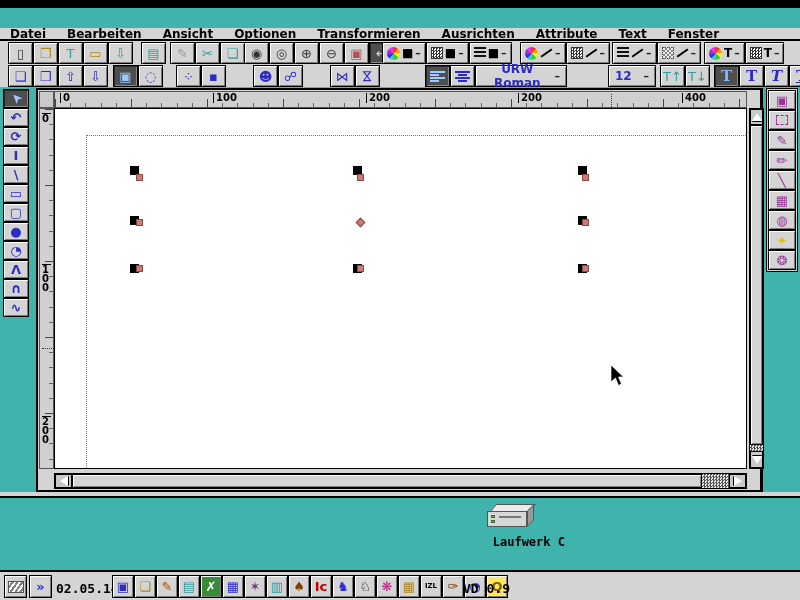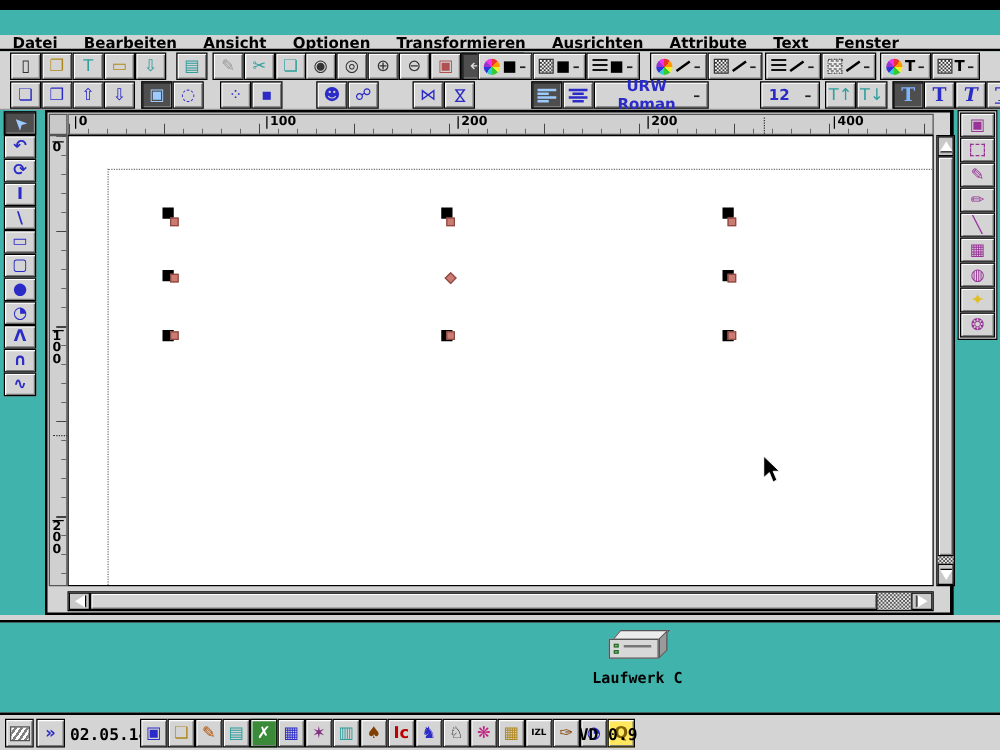--- a/index.html
+++ b/index.html
@@ -115,21 +115,21 @@
   .tri { width:0; height:0; }
   .tri.up { border-left:5px solid transparent; border-right:5px solid transparent; border-bottom:8px solid #fff; filter:drop-shadow(0 1px 0 #000);}
   .tri.down { border-left:5px solid transparent; border-right:5px solid transparent; border-top:8px solid #fff; filter:drop-shadow(0 -1px 0 #000);}
   .tri.left { border-top:5px solid transparent; border-bottom:5px solid transparent; border-right:8px solid #fff; filter:drop-shadow(1px 0 0 #000);}
   .tri.right { border-top:5px solid transparent; border-bottom:5px solid transparent; border-left:8px solid #fff; filter:drop-shadow(-1px 0 0 #000);}
 
   .win-bottom { position:absolute; left:0; top:492px; width:800px; height:6px; background:#d4d4d4; border-bottom:2px solid #000;}
 
   
   .desktop { position:absolute; left:0; top:498px; width:800px; height:72px; }
-  .dicon { position:absolute; width:110px; text-align:center; }
+  .dicon { position:absolute; width:110px; text-align:right; }
   .dicon .lbl { margin-top:5px; font-family:"DejaVu Sans Mono", monospace; font-weight:bold; font-size:12px; color:#000;}
   .drive { position:relative; width:46px; height:26px; margin:0 auto; }
   .drive .top { position:absolute; left:6px; top:0; width:40px; height:8px; background:#ececec; transform:skewX(-40deg); border:1px solid #555;}
   .drive .front { position:absolute; left:0; top:7px; width:40px; height:16px; background:#d8d8d8; border:1px solid #555;}
   .drive .side { position:absolute; left:40px; top:7px; width:7px; height:16px; background:#9a9a9a; border:1px solid #555; transform:skewY(-45deg); transform-origin:top left;}
   .drive .slot { position:absolute; left:12px; top:12px; width:22px; height:2px; background:#777;}
   .drive .led { position:absolute; left:4px; top:11px; width:4px; height:3px; background:#6c6; border:1px solid #363;}
   .drive .led2 { top:16px; }
   .trash { position:relative; width:34px; height:30px; margin:0 auto;}
   .trash .can { position:absolute; left:4px; top:8px; width:26px; height:22px; background:#8890b8;
@@ -471,21 +471,21 @@
       </button>
     </div>
 
   <div class="workspace">
     <div class="corner"></div>
     <div class="hruler" id="hruler">
         <span class="rnum" style="left: 5px;">0</span>
         <span class="rnum" style="left: 158px;">100</span>
         <span class="rnum" style="left: 311px;">200</span>
         <span class="rnum" style="left: 463px;">200</span>
-        <span class="rnum" style="left: 612px;">400</span>
+        <span class="rnum" style="left: 627px;">400</span>
         <div class="hmark" style="left: 556px;"></div>
       </div>
     <div class="vruler" id="vruler">
         <span class="vnum" style="top: 4px;">0</span>
         <span class="vnum" style="top: 155px;">100</span>
         <span class="vnum" style="top: 307px;">200</span>
         <div class="vmark" style="top: 239px;"></div>
       </div>
 
     <div class="canvas">

